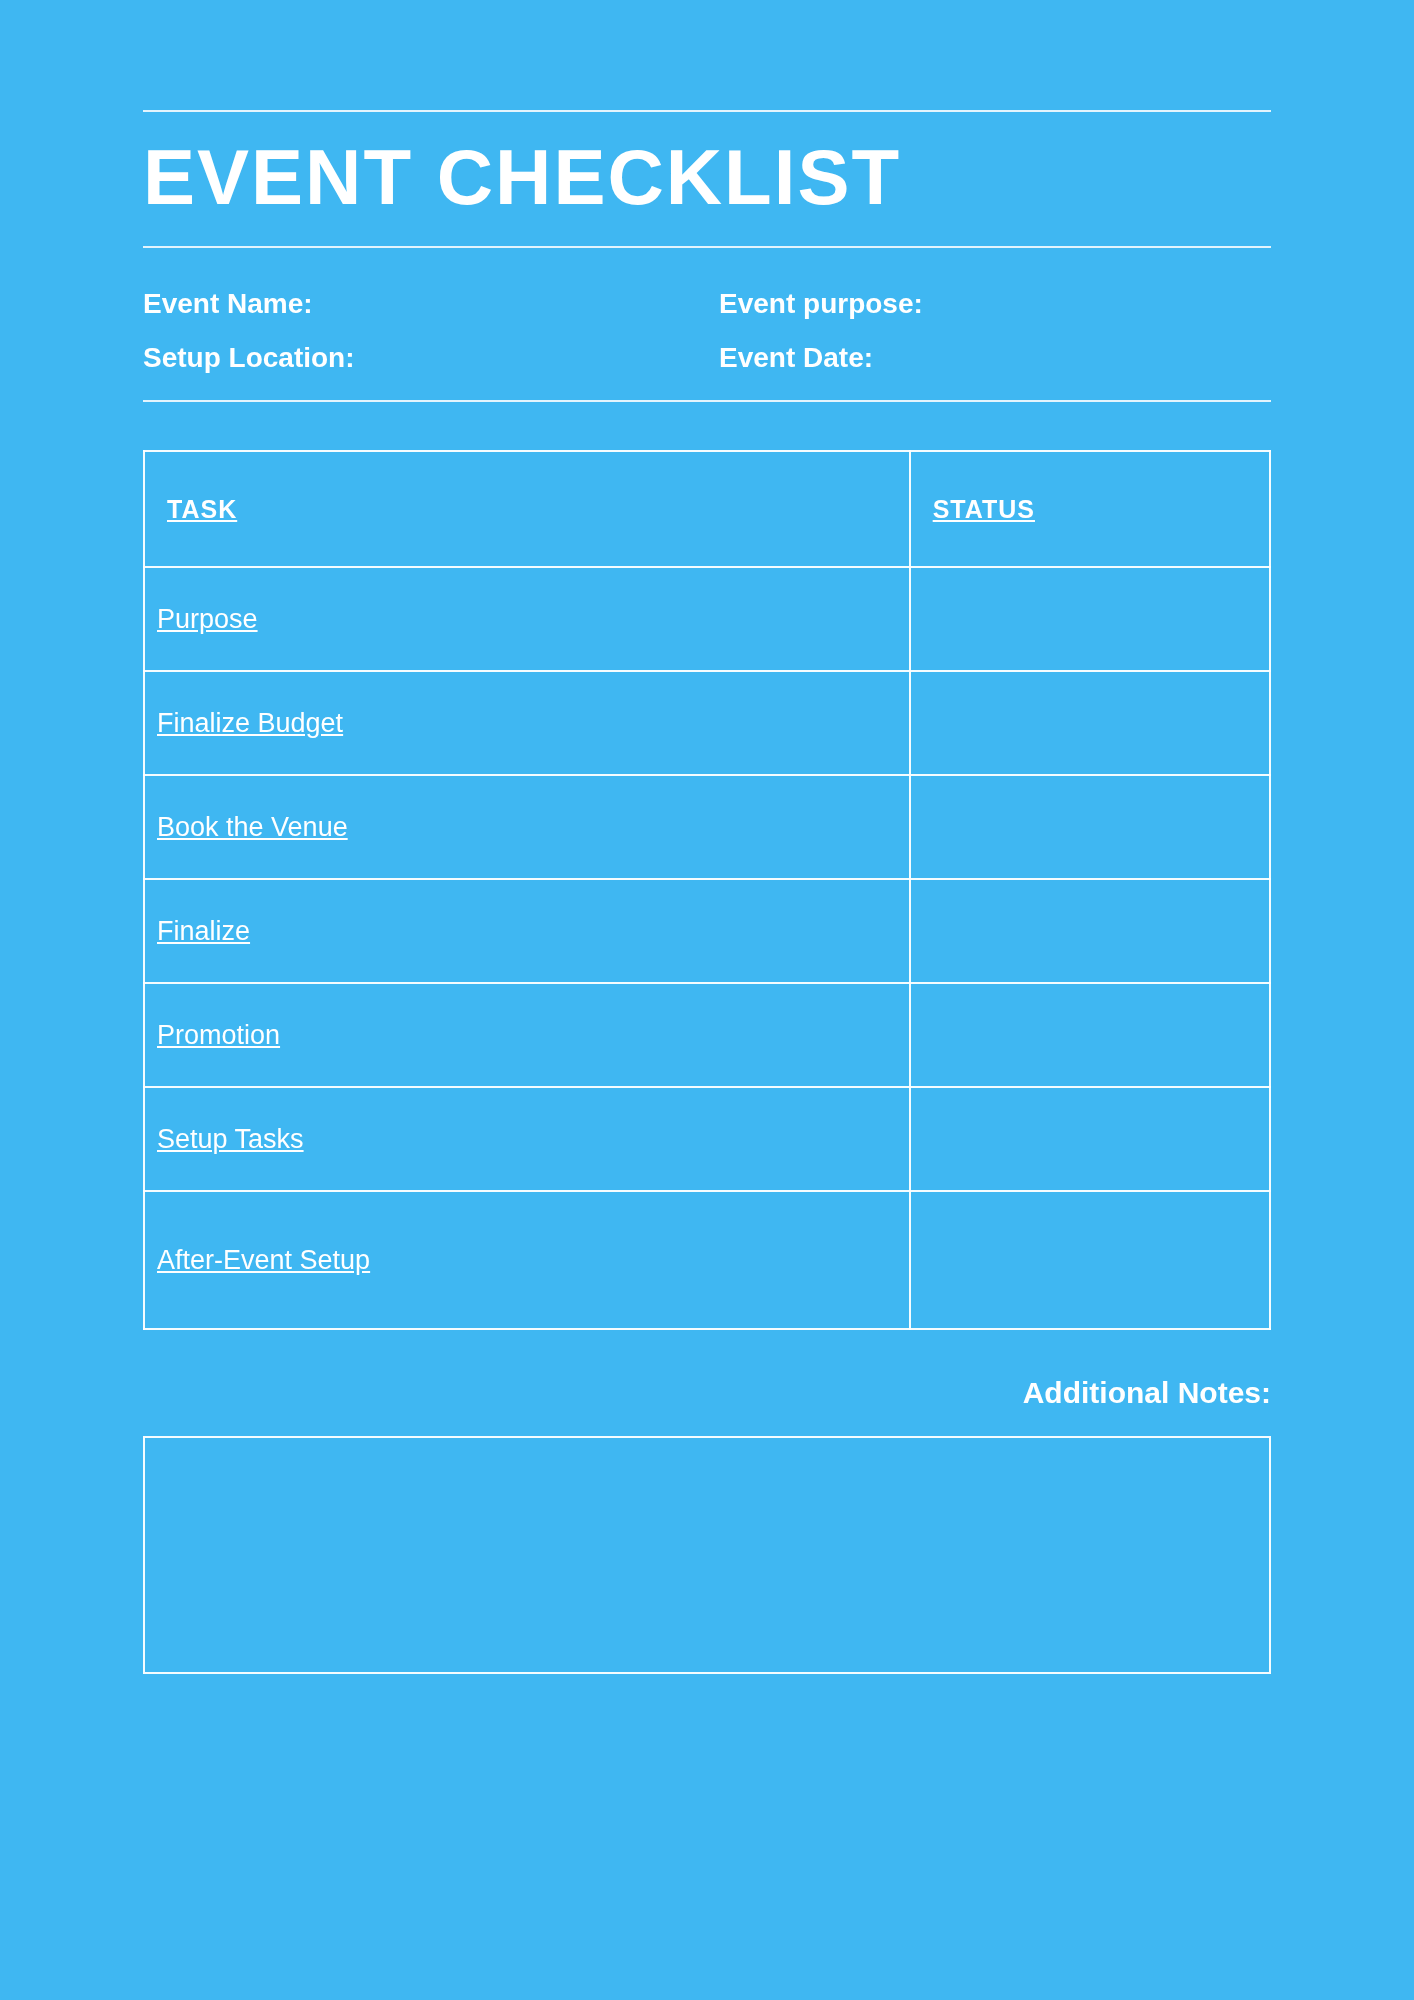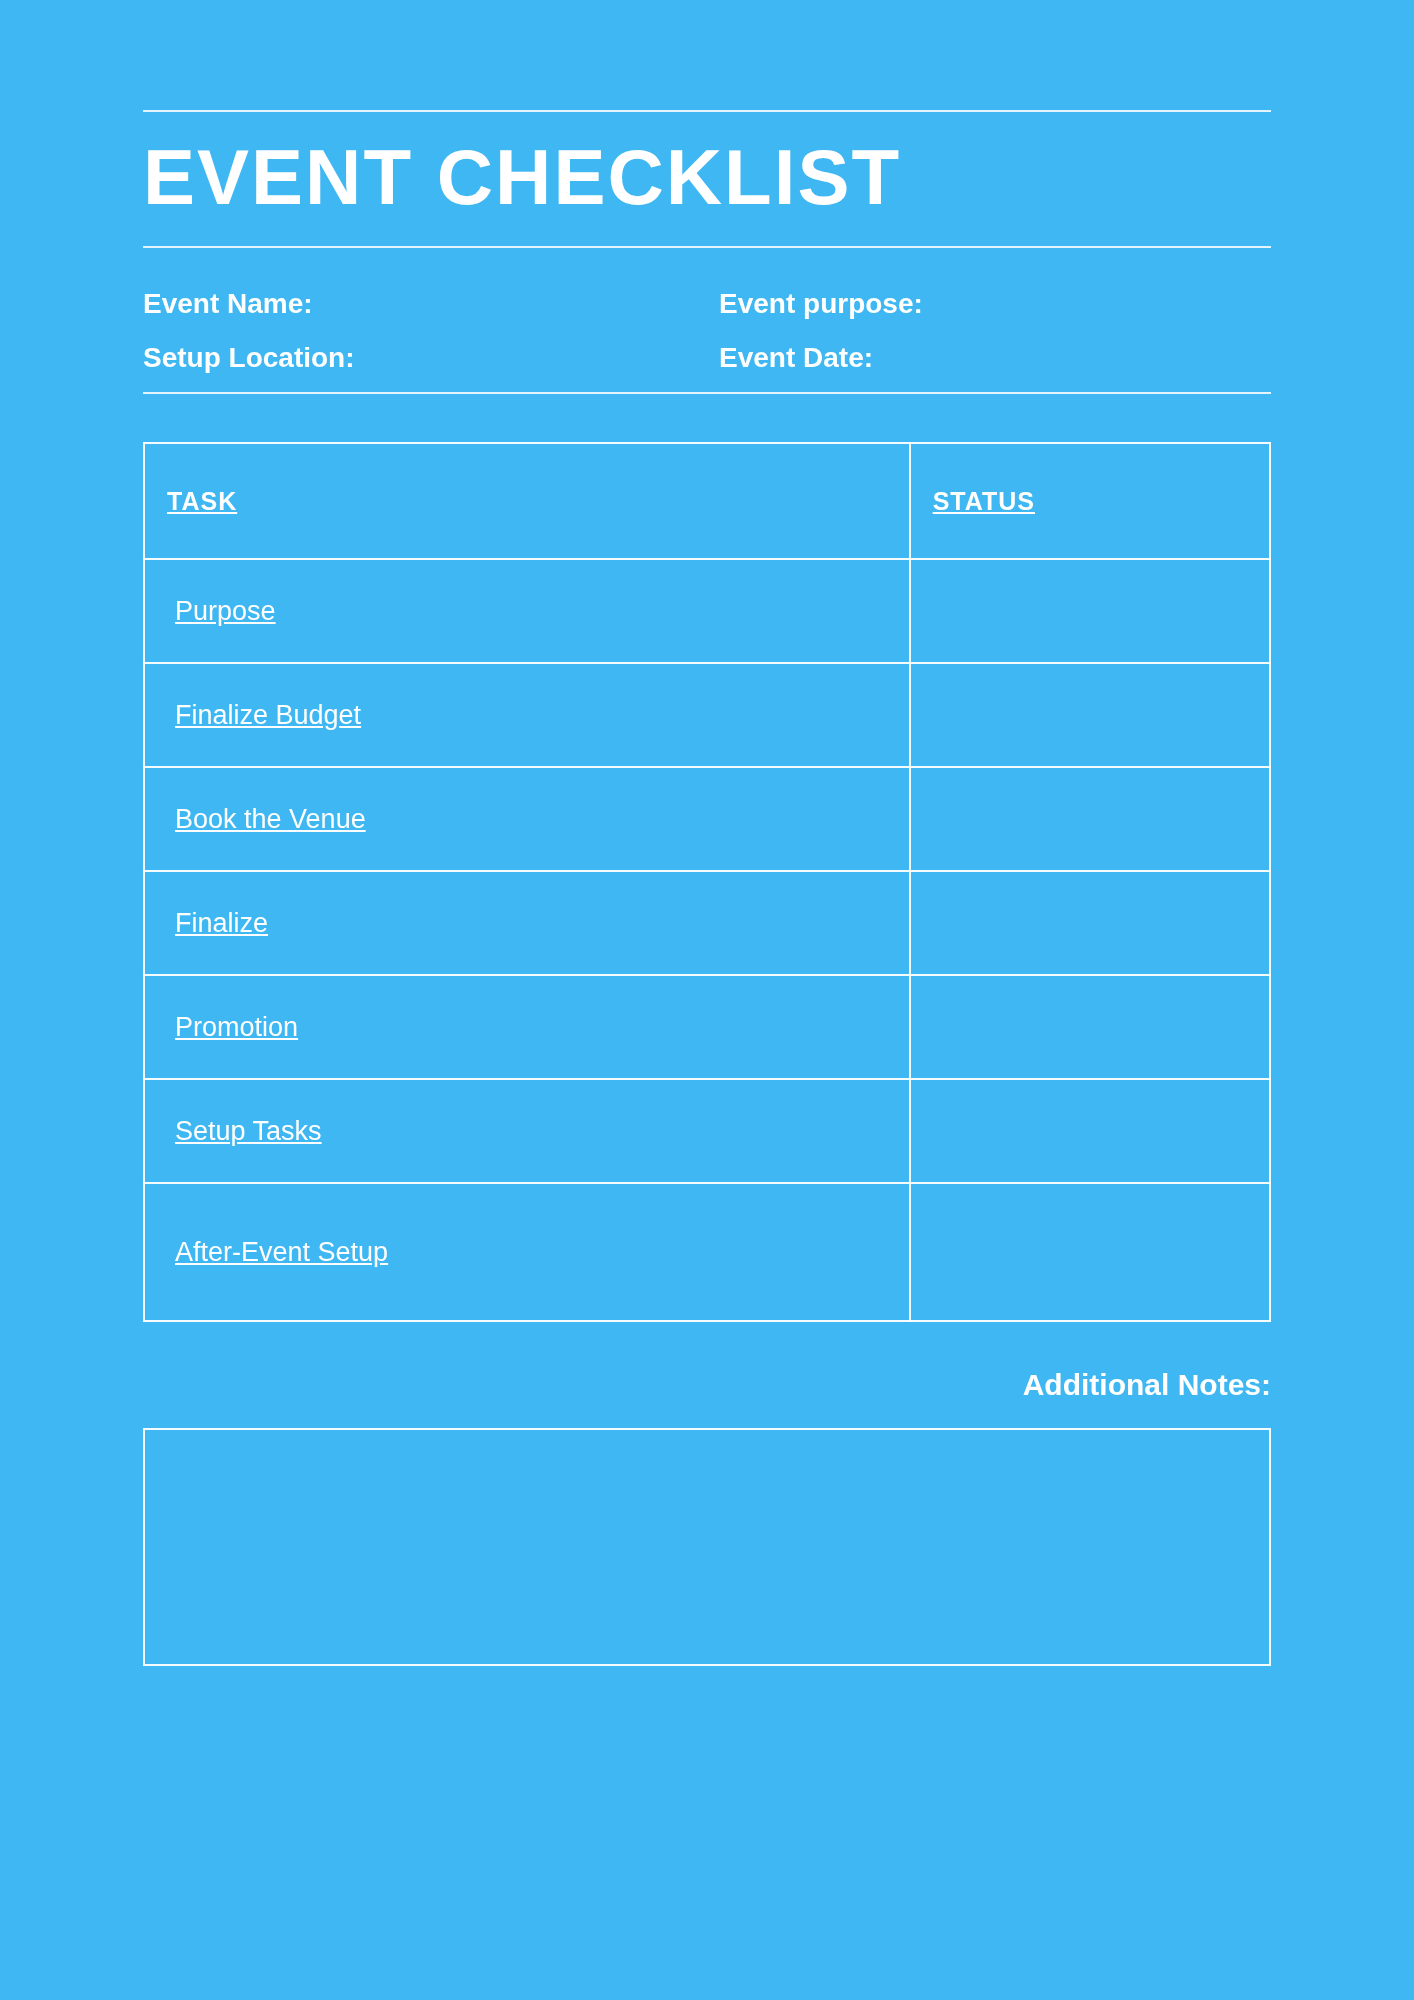--- a/index.html
+++ b/index.html
@@ -36,21 +36,21 @@
     letter-spacing: 2px;
     line-height: 1.0;
     margin: 0;
   }
 
   
   .meta {
     display: flex;
     flex-wrap: wrap;
     margin-top: 42px;
-    padding-bottom: 20px;
+    padding-bottom: 28px;
     border-bottom: 2px solid rgba(255,255,255,0.85);
   }
   .meta-col {
     width: 50%;
     box-sizing: border-box;
   }
   .meta-label {
     font-size: 28px;
     font-weight: 700;
     line-height: 1.0;
@@ -76,21 +76,21 @@
   table.checklist th {
     font-size: 25px;
     font-weight: 700;
     letter-spacing: 1px;
     padding: 26px 22px;
     height: 62px;
   }
   table.checklist td {
     font-size: 27px;
     font-weight: 400;
-    padding: 18px 30px;
+    padding: 18px 12px;
     height: 66px;
   }
   table.checklist td.status-cell { padding: 18px 22px; }
   table.checklist tr.last-row td { height: 100px; }
   col.task-col { width: 68%; }
   col.status-col { width: 32%; }
 
   
   .notes-label {
     font-size: 30px;

